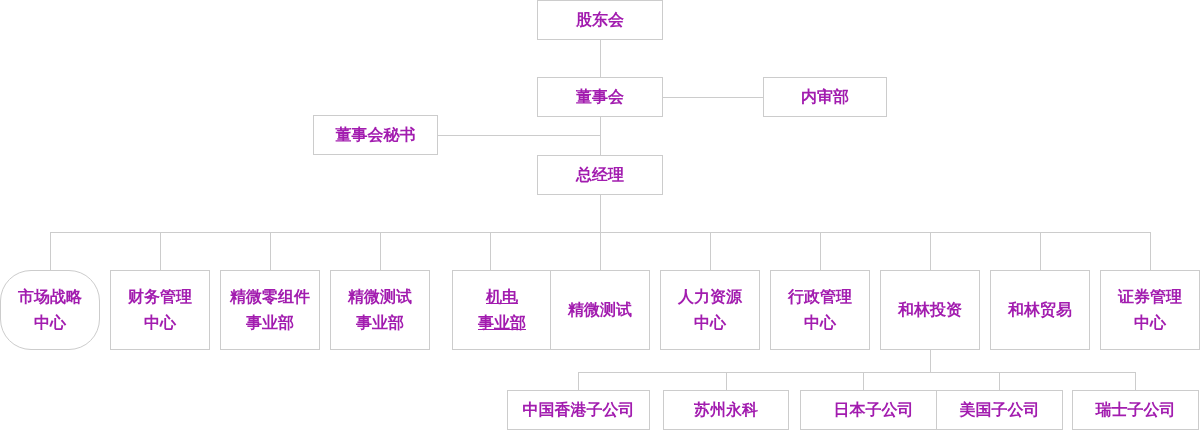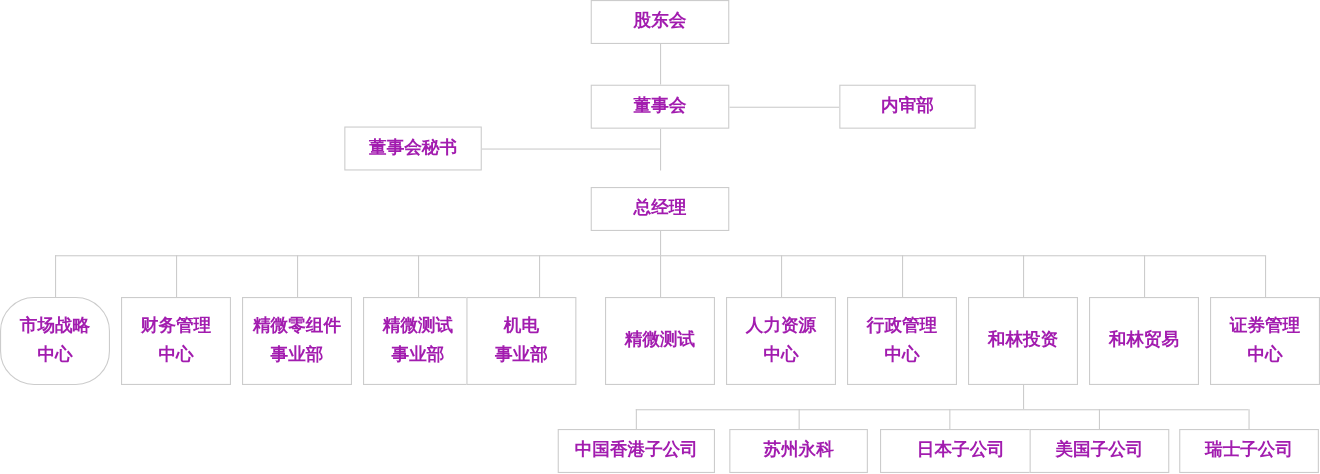--- a/index.html
+++ b/index.html
@@ -72,41 +72,41 @@
   </div>
   <div class="box small" style="left:537px; top:77px;  width:126px;text-align:right;">
     <span>董事会</span>
   </div>
   <div class="box small" style="left:763px; top:77px;  width:124px;">
     <span>内审部</span>
   </div>
   <div class="box small" style="left:313px; top:115px; width:125px;">
     <span>董事会秘书</span>
   </div>
-  <div class="box small" style="left:537px; top:170px; width:126px;">
+  <div class="box small" style="left:537px; top:155px; width:126px;">
     <span>总经理</span>
   </div>
 
   <div class="box dept" style="left:0px;border-radius:31px;">
     <span>市场战略</span>
     <span>中心</span>
   </div>
   <div class="box dept" style="left:110px;">
     <span>财务管理</span>
     <span>中心</span>
   </div>
   <div class="box dept" style="left:220px;">
     <span>精微零组件</span>
     <span>事业部</span>
   </div>
   <div class="box dept" style="left:330px;">
     <span>精微测试</span>
     <span>事业部</span>
   </div>
-  <div class="box dept" style="left:424px;">
+  <div class="box dept" style="left:452px;text-decoration:underline;">
     <span>机电</span>
     <span>事业部</span>
   </div>
   <div class="box dept" style="left:550px;">
     <span>精微测试</span>
     <span></span>
   </div>
   <div class="box dept" style="left:660px;align-items:center;">
     <span>人力资源</span>
     <span>中心</span>

